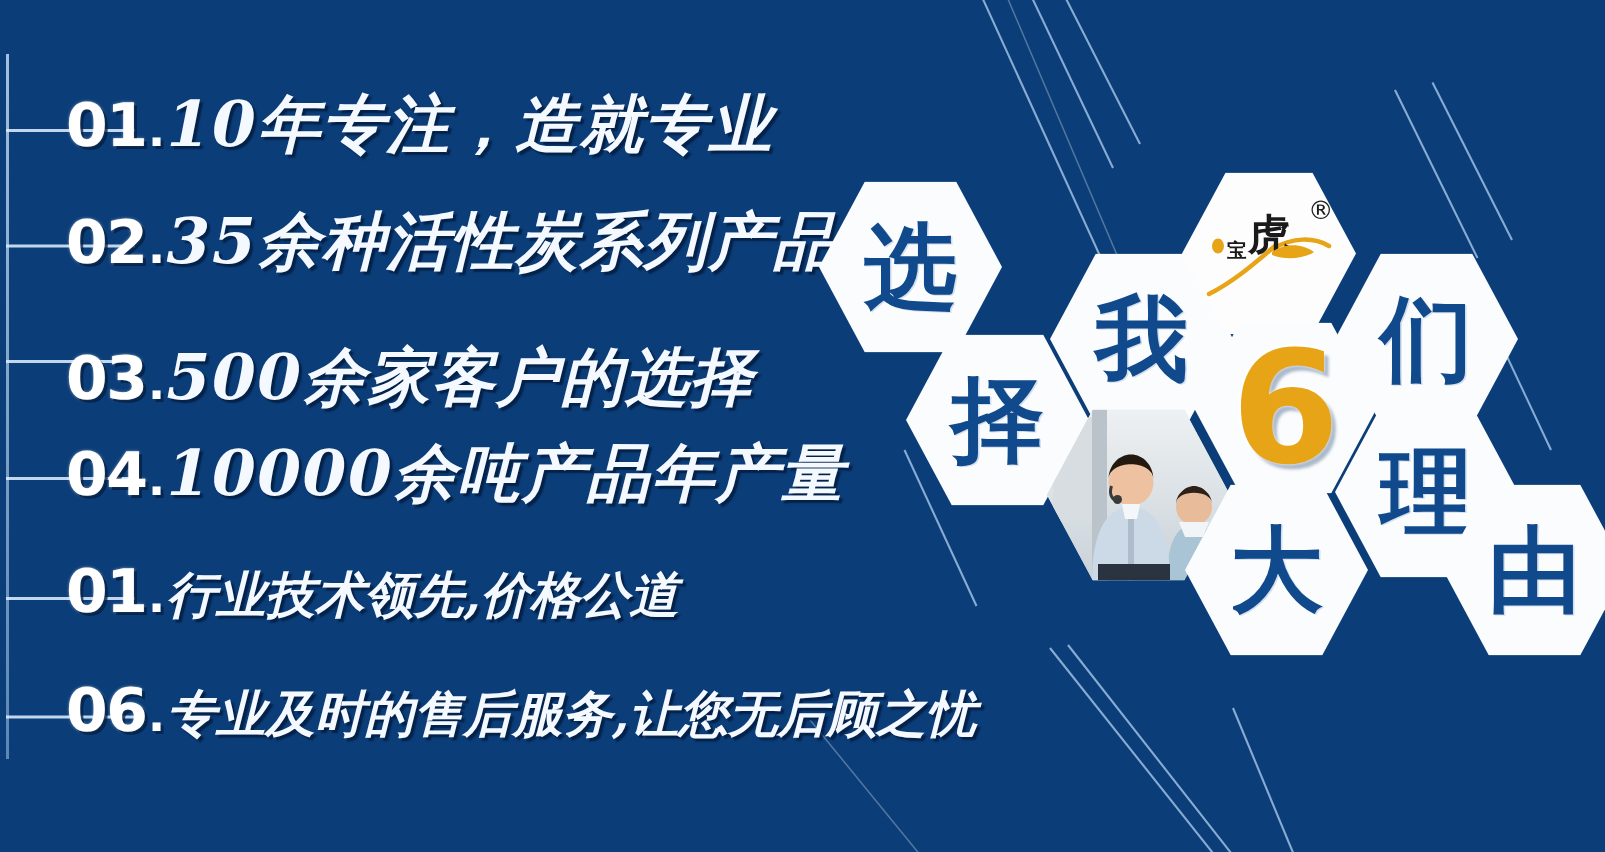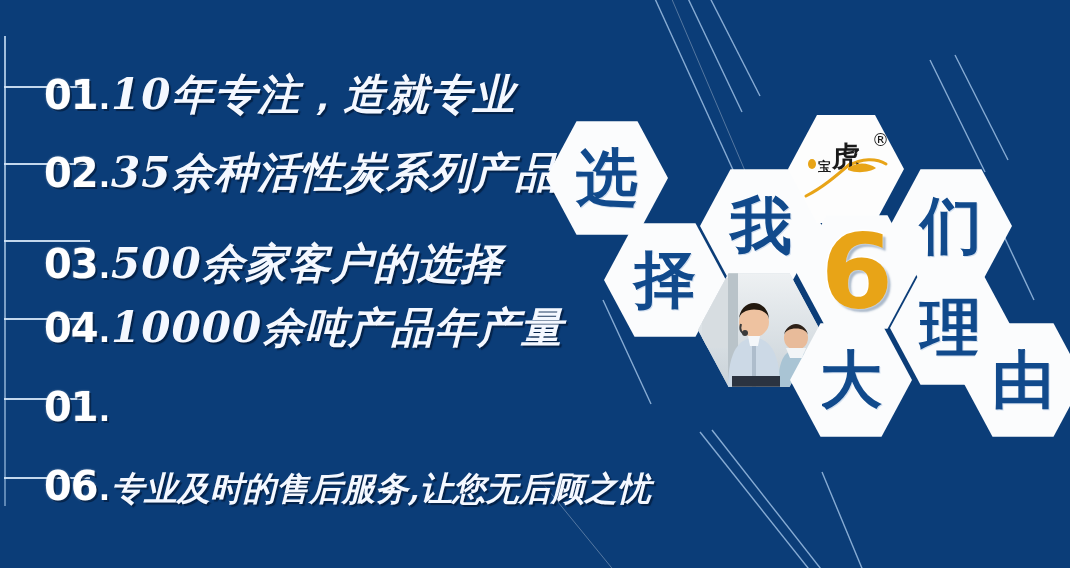--- a/index.html
+++ b/index.html
@@ -24,21 +24,20 @@
     position:absolute;left:4px;height:2px;width:86px;
     background:rgba(215,232,248,.9);
   }
 
   
   .list{position:absolute;left:0;top:0;width:760px;height:568px;}
   .row{
     position:absolute;left:44px;
     display:flex;align-items:baseline;
     white-space:nowrap;
-    margin-top:12px;
   }
   .num{
     font-family:"DejaVu Sans",sans-serif;
     font-weight:bold;
     font-size:40px;
     letter-spacing:-1px;
     color:#ffffff;
     text-shadow:2px 2px 0 rgba(3,28,62,.75), 0 0 2px rgba(255,255,255,.5);
     line-height:1;
   }
@@ -154,20 +153,21 @@
 
     <div class="row" style="top:295px">
       <span class="num">04</span>
       <span class="dot">.</span>
       <span class="txt">10000余吨产品年产量</span>
     </div>
 
     <div class="row" style="top:375px">
       <span class="num">01</span>
       <span class="dot">.</span>
+      <span class="txt tight">行业技术领先,价格公道</span>
     </div>
 
     <div class="row" style="top:454px">
       <span class="num">06</span>
       <span class="dot">.</span>
       <span class="txt tight">专业及时的售后服务,让您无后顾之忧</span>
     </div>
 
   </div>
 

